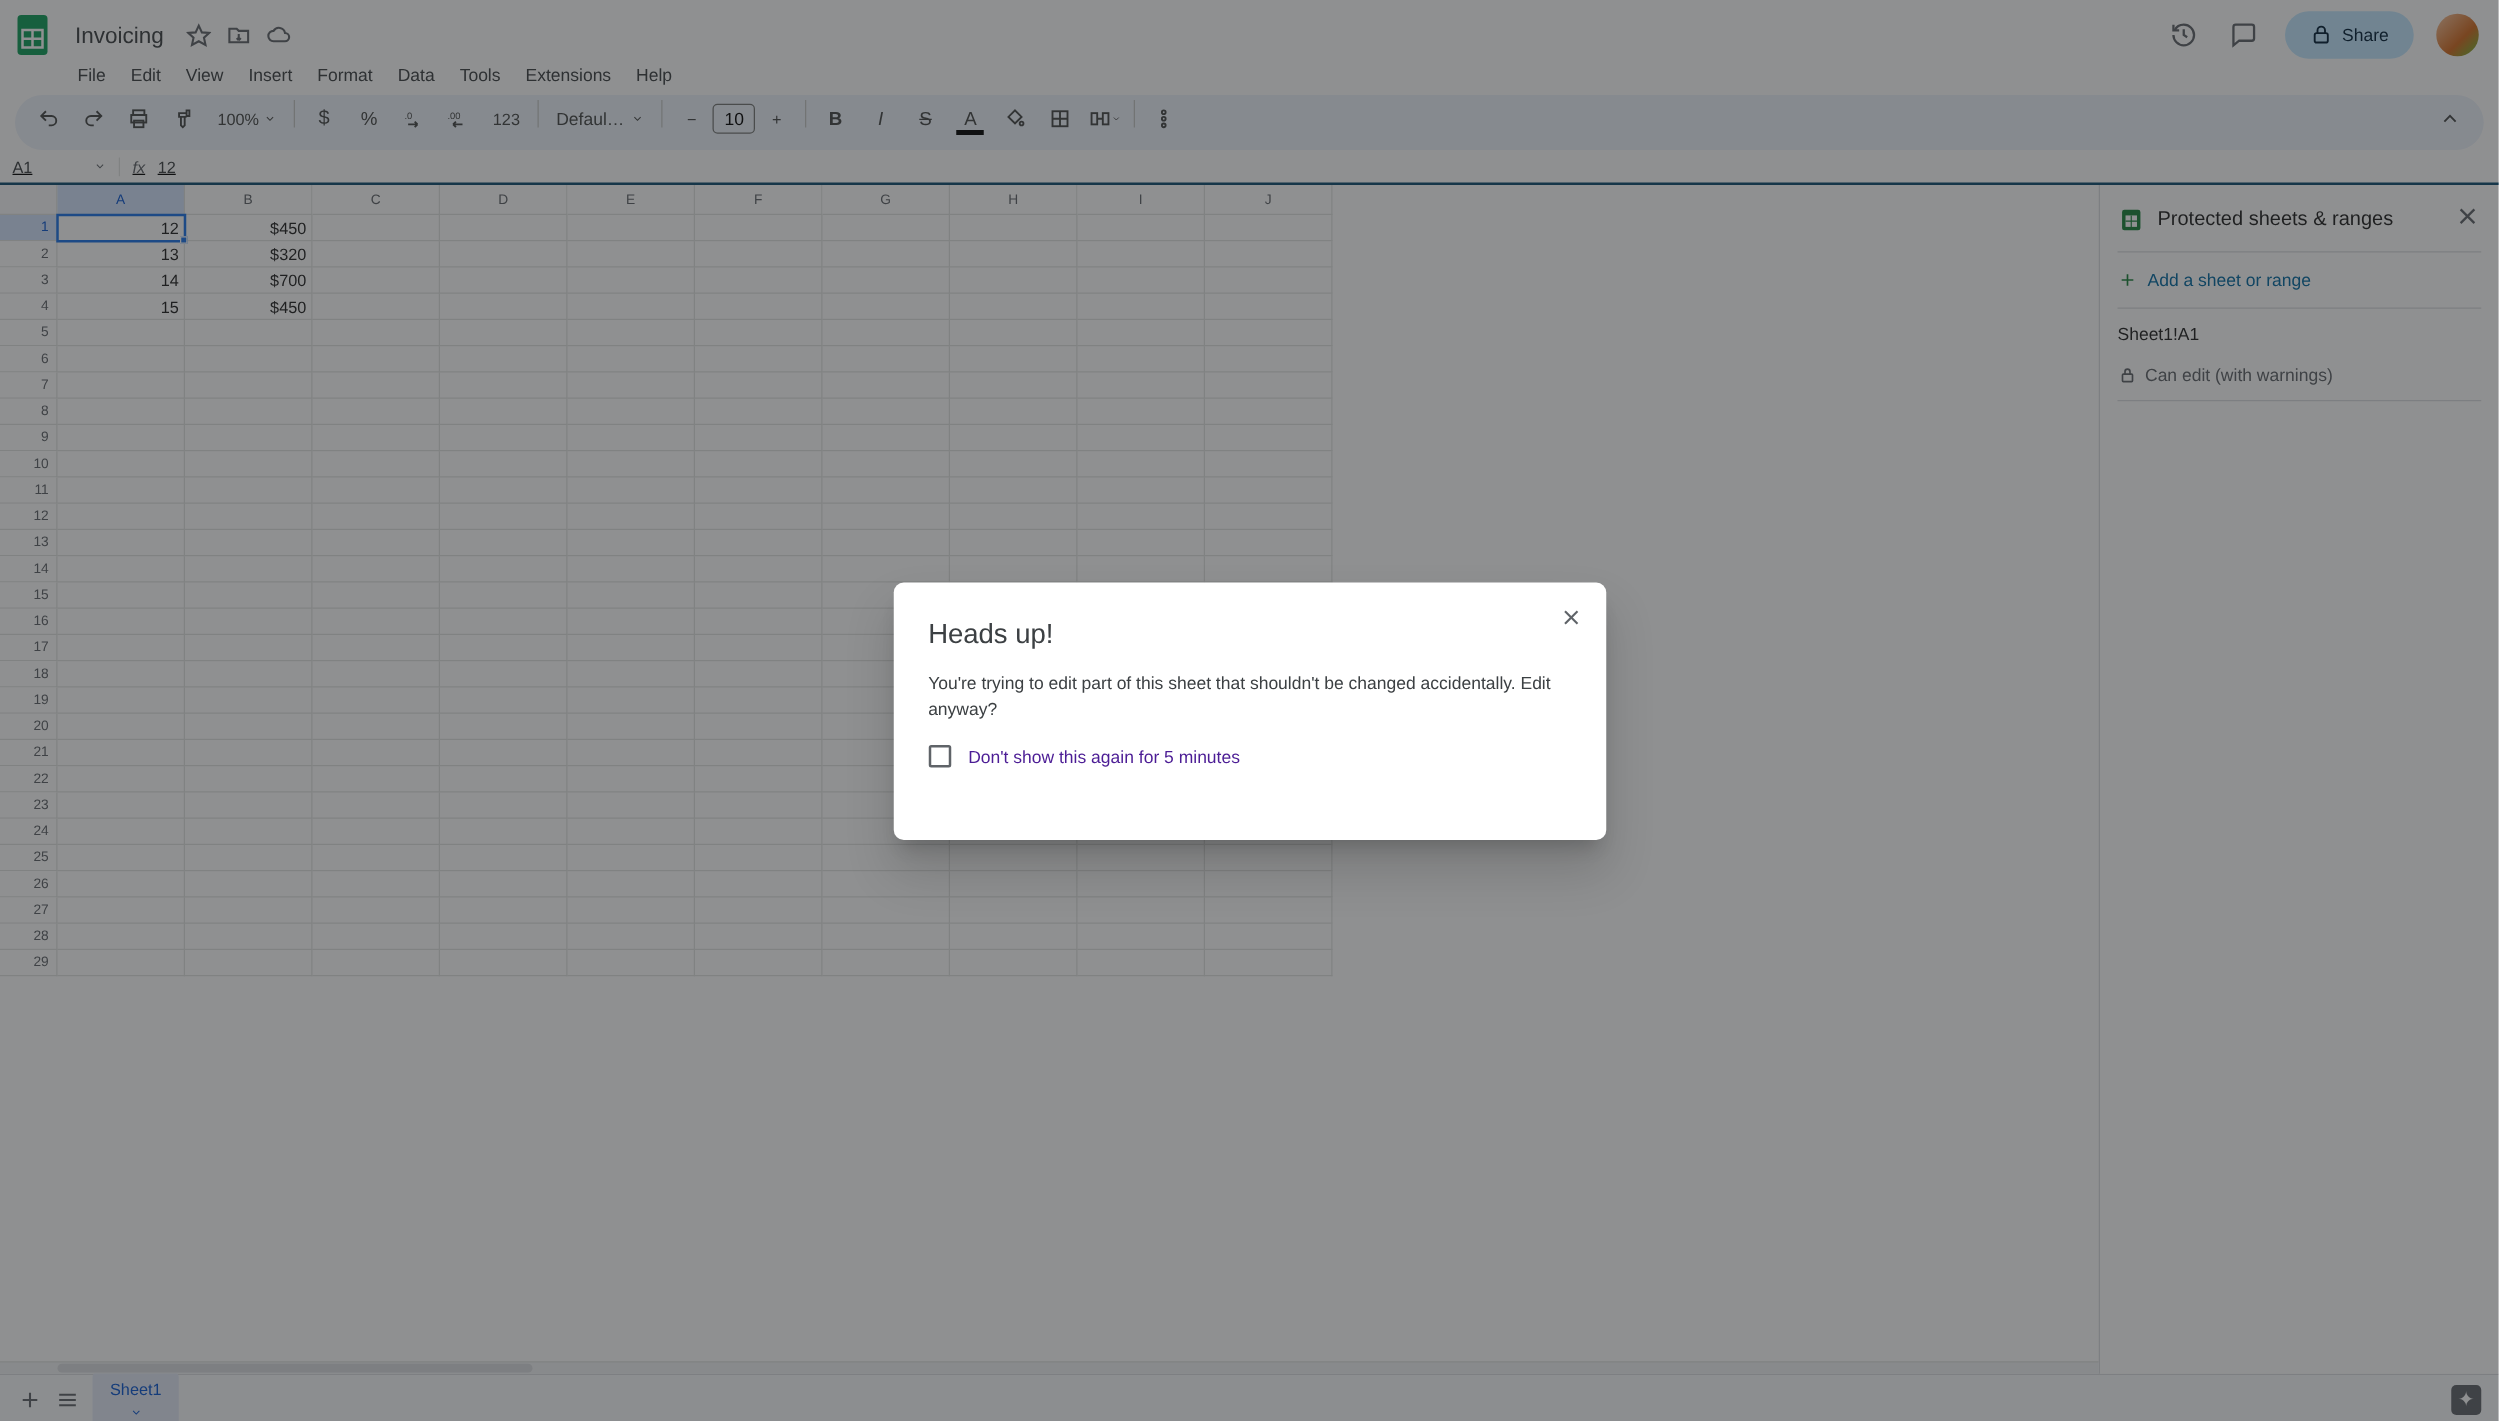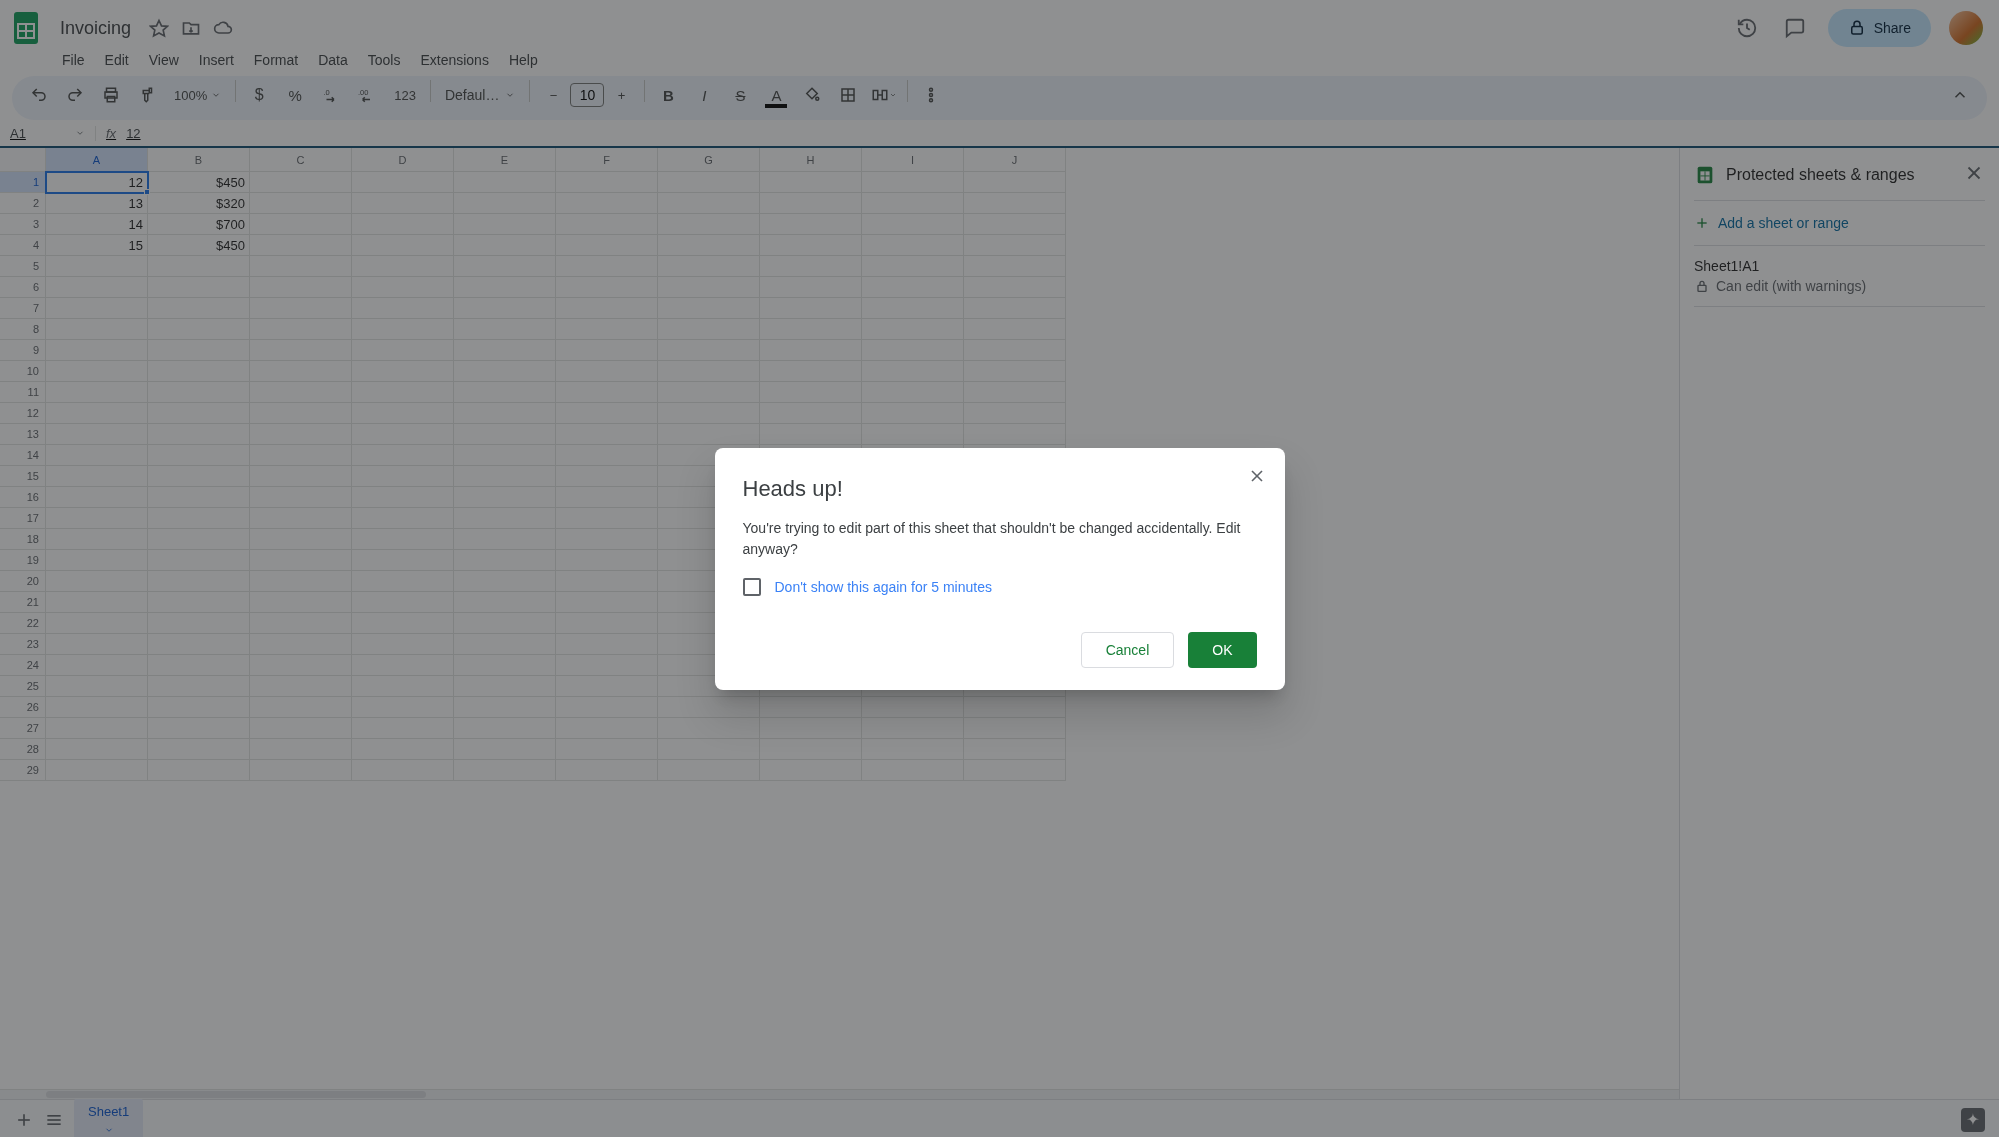--- a/index.html
+++ b/index.html
@@ -61,37 +61,37 @@
 .hscroll-thumb { position:absolute; left:46px; width:380px; top:1px; bottom:1px; background:#dadce0; border-radius:4px; }
 
 
 .side-panel { width: 320px; border-left: 1px solid #dadce0; display: flex; flex-direction: column; padding: 14px 14px 0; background:#fff; }
 .sp-header { display: flex; align-items: center; gap: 10px; border-bottom: 1px solid #dadce0; padding-bottom: 12px; }
 .sp-header svg { width: 22px; height: 22px; }
 .sp-title { font-size: 16px; color: #1f1f1f; flex: 1; }
 .sp-close { color: #5f6368; cursor: pointer; }
 .sp-add { display: flex; align-items: flex-start; gap: 8px; color: #0369a1; font-weight: 500; font-size: 14px; padding: 14px 0; border-bottom: 1px solid #dadce0; cursor: pointer; }
 .sp-item { padding: 12px 0; border-bottom: 1px solid #dadce0; }
-.sp-item-title { font-size: 14px; font-weight: 500; color: #1f1f1f; margin-bottom: 4px; }
+.sp-item-title { font-size: 14px; font-weight: 500; color: #1f1f1f; margin-bottom: 17px; }
 .sp-item-sub { display: flex; align-items: center; gap: 6px; font-size: 14px; color: #5f6368; }
 .sp-item-sub svg { width: 16px; height: 16px; }
 
 
 .sheet-tabs { height: 40px; display: flex; align-items: center; padding: 0 14px; gap: 10px; border-top:1px solid #dadce0; background:#f9fbfd; }
 .st-btn { color:#5f6368; cursor:pointer; display:inline-flex; }
 .sheet-tab { display:flex; align-items:center; gap:6px; background:#e3e9f7; color:#0b57d0; font-size:13px; font-weight:500; padding:8px 14px; border-radius:6px 6px 0 0;flex-direction:column; }
 .explore { margin-left:auto; background:#5f6368; color:#fff; width:24px; height:24px; border-radius:4px; display:flex; align-items:center; justify-content:center; font-size:16px;}
 
 
 .scrim { position: absolute; inset: 0; background: rgba(32,33,36,0.5); display: flex; align-items: center; justify-content: center; z-index: 100; }
 .dialog { background: #fff; border-radius: 8px; width: 570px; padding: 28px 28px 22px; box-shadow: 0 11px 15px -7px rgba(0,0,0,.2),0 24px 38px 3px rgba(0,0,0,.14); position: relative; font-family: "Google Sans", Arial, sans-serif; }
 .dialog-title { font-size: 22px; color: #3c4043; margin-bottom: 16px; }
 .dialog-close { position: absolute; right: 18px; top: 18px; color: #5f6368; cursor: pointer; }
 .dialog-body { font-size: 14px; color: #3c4043; line-height: 1.5; margin-bottom: 18px; }
-.check-row { display:flex; align-items:center; gap:14px; font-size:14px; color:#3b82f6; margin-bottom:36px; }
+.check-row { display:flex; align-items:center; gap:14px; font-size:14px; color:#4c1d95; margin-bottom:36px; }
 .checkbox { width:18px; height:18px; border:2px solid #5f6368; border-radius:2px; }
 .dialog-actions { display:flex; justify-content:flex-end; gap:14px; }
 .btn-flat { border:1px solid #dadce0; background:#fff; color:#188038; font-size:14px; font-weight:500; padding:9px 24px; border-radius:4px; cursor:pointer; }
 .btn-fill { border:none; background:#188038; color:#fff; font-size:14px; font-weight:500; padding:9px 24px; border-radius:4px; cursor:pointer; }
 </style>
 </head>
 <body>
 
 <div class="titlebar">
   <div class="sheets-logo">
@@ -677,18 +677,14 @@
     <span class="dialog-close"><svg viewBox="0 0 24 24" width="20" height="20" stroke="#5f6368" stroke-width="2" fill="none">
           <line x1="6" y1="6" x2="18" y2="18"></line>
           <line x1="6" y1="18" x2="18" y2="6"></line>
         </svg></span>
     <div class="dialog-title">Heads up!</div>
     <div class="dialog-body">You're trying to edit part of this sheet that shouldn't be changed accidentally. Edit anyway?</div>
     <div class="check-row">
       <div class="checkbox"></div>
       <span>Don't show this again for 5 minutes</span>
     </div>
-    <div class="dialog-actions">
-      <button class="btn-flat">Cancel</button>
-      <button class="btn-fill">OK</button>
-    </div>
   </div>
 </div>
 
 </body></html>

